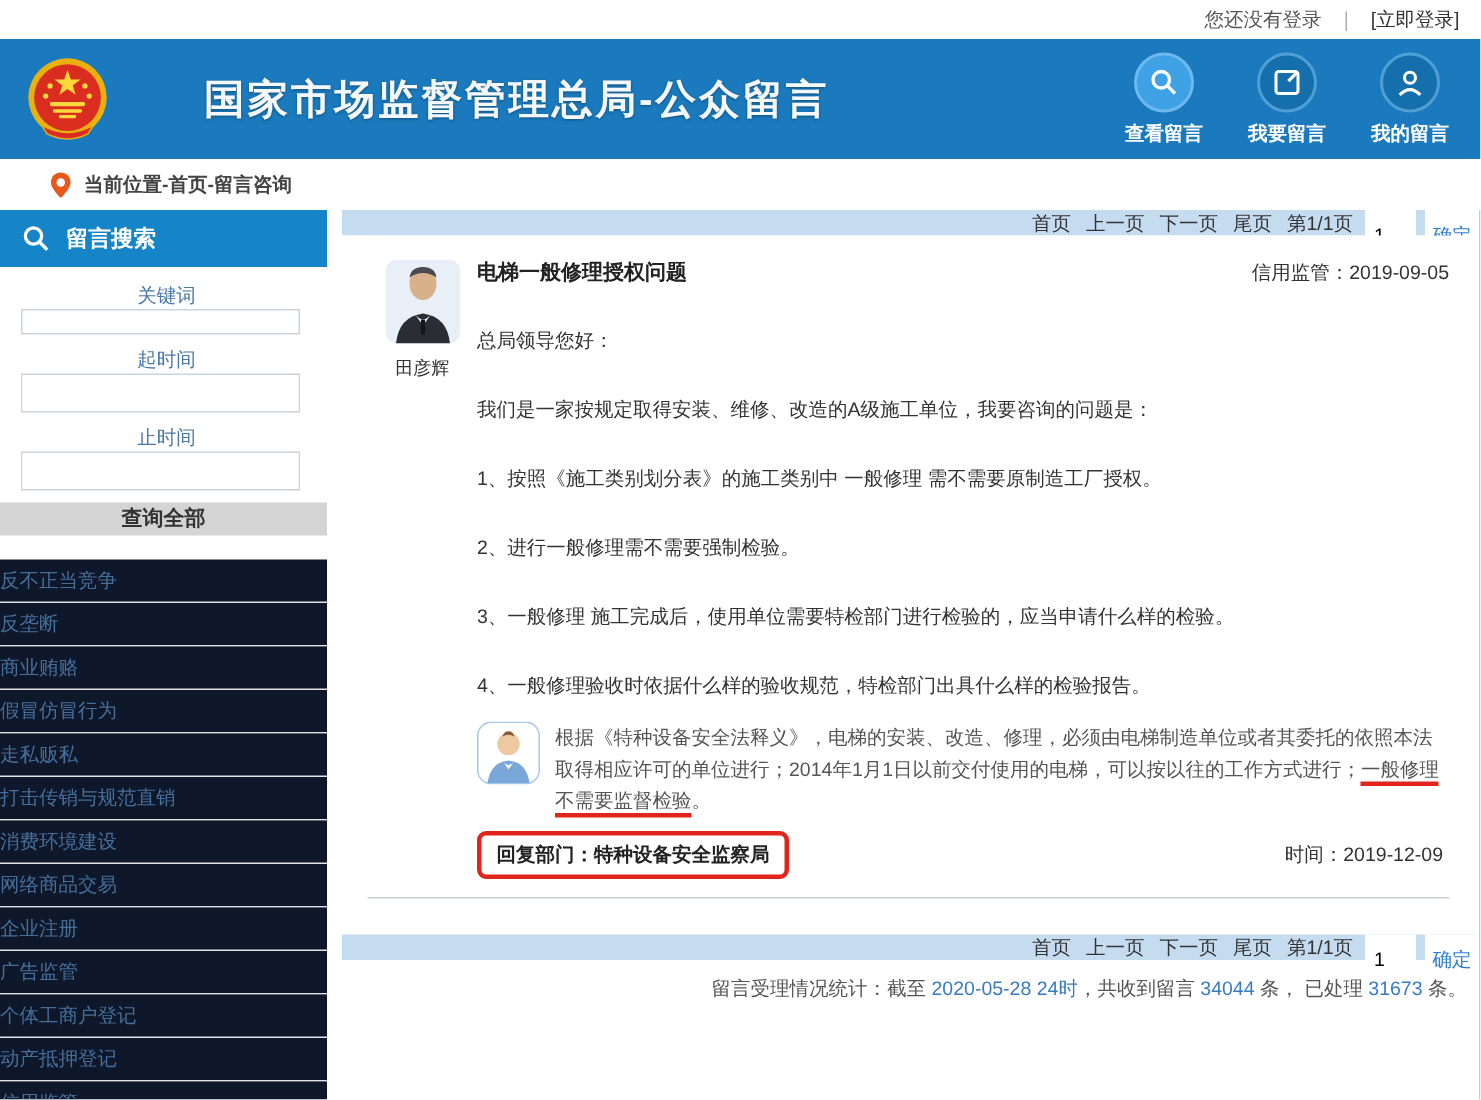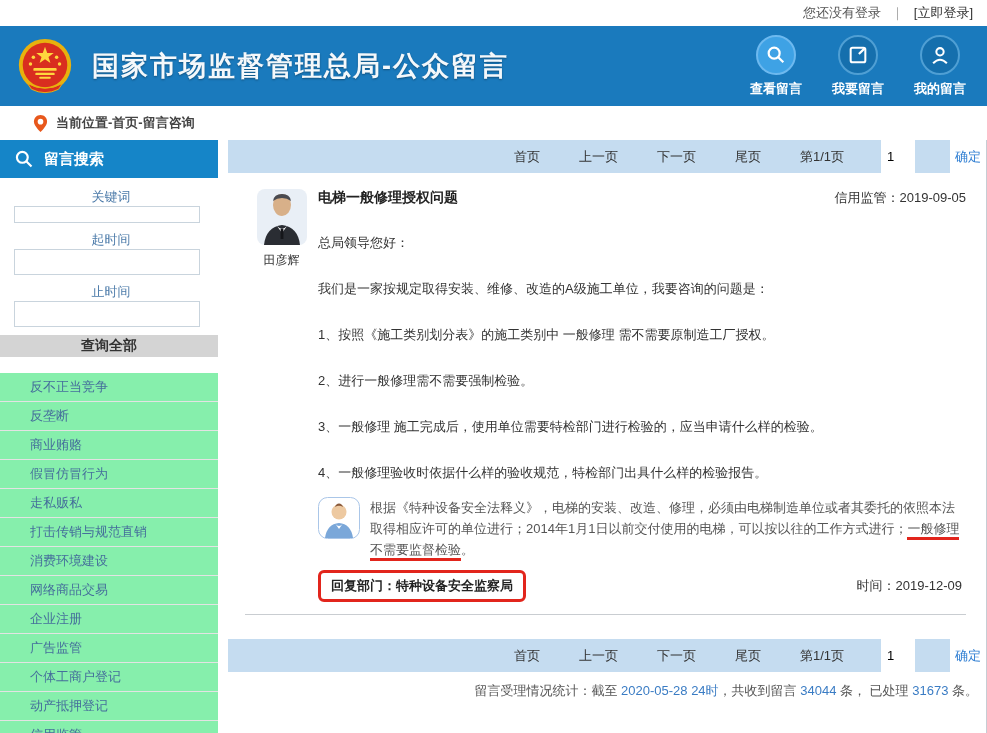--- a/index.html
+++ b/index.html
@@ -6,21 +6,21 @@
   html,body { width:987px; height:733px; overflow:hidden; background:#fff;
     font-family:"Liberation Sans","DejaVu Sans",sans-serif; }
 
   
   .top-bar { height:26px; display:flex; justify-content:flex-end; align-items:center;
     gap:10px; padding-right:14px; font-size:13px; color:#555; }
   .top-bar .sep { color:#999; }
   .top-bar .login-link { color:#333; cursor:pointer; }
 
   
-  .header { height:80px; background:#1a7abd; display:flex; align-items:center; padding:0 8px 0 14px; }
+  .header { height:80px; background:#1a7abd; display:flex; align-items:center; padding:0 8px 0 14px;gap:44px; }
   .logo { width:62px; height:62px; flex:none; }
   .site-title { color:#f4f8fb; font-size:27px; font-weight:bold; letter-spacing:2px;
     margin-left:16px; text-shadow:0 1px 2px rgba(0,0,0,.35); }
   .header-nav { margin-left:auto; display:flex; gap:16px; padding-right:6px; }
   .nav-item { display:flex; flex-direction:column; align-items:center; cursor:pointer; width:66px; }
   .nav-circle { width:40px; height:40px; border-radius:50%; background:#156fad;
     border:2px solid #4f9fd4; display:flex; align-items:center; justify-content:center; }
   .nav-circle.active { background:#3ea2e5; border-color:#6db9ef; }
   .nav-label { color:#fff; font-size:13px; font-weight:bold; margin-top:5px; }
 
@@ -38,27 +38,27 @@
   .search-body { padding:10px 10px 8px 6px; background:#fff; }
   .field-row { display:flex; align-items:center; margin-bottom:8px;flex-direction:column; }
   .field-row label { width:52px; text-align:right; font-size:13px; color:#4a79a8; margin-right:5px; flex:none; }
   .field-row input { flex:1; height:26px; border:1px solid #c9d4dd; background:#fff; font-size:13px; padding:0 4px; min-width:0; }
   .date-wrap { flex:1; display:flex; border:1px solid #c9d4dd; height:26px; }
   .date-wrap input { border:none; flex:1; height:24px; }
   .query-all { display:block; width:218px; height:22px; margin-left:-6px; margin-top:2px;
     background:#d4d4d4; border:none; font-size:14px; font-weight:bold; color:#333; cursor:pointer; }
   .gap8 { height:8px; background:#fff; }
   .type-list { list-style:none; }
-  .type-list li { height:29px; line-height:28px; padding-left:30px; font-size:13px; color:#456f9b;
-    border-bottom:1px solid #e3e3e3; cursor:pointer; background:#86efac; }
+  .type-list li { height:29px; line-height:28px; font-size:13px; color:#456f9b;
+    border-bottom:1px solid #e3e3e3; cursor:pointer; background:#0f172a; }
 
   
   .main { flex:1; margin-left:10px; border-right:1px solid #c6cdd4; display:flex; flex-direction:column; }
-  .pag-bar { height:33px; background:#c5dcf0; display:flex; align-items:center; justify-content:flex-end;
-    font-size:13px; color:#333; flex:none;gap:29px; }
+  .pag-bar { height:17px; background:#c5dcf0; display:flex; justify-content:flex-end;
+    font-size:13px; color:#333; flex:none; }
   .pag-bar a { color:#333; text-decoration:none; margin-right:10px; cursor:pointer; }
   .pag-info { margin-right:8px; }
   .page-input { width:34px; height:33px; border:none; font-size:13px; padding:0 6px; background:#fff; }
   .confirm-btn { width:36px; height:33px; border:none; background:#fff; color:#2d7dd2; font-size:13px;
     margin-left:6px; cursor:pointer; }
 
   .message-panel { background:#fff; padding:16px 20px 0 17px; }
   .msg-row { display:flex; }
   .msg-left { width:73px; flex:none; text-align:center; }
   .author-name { font-size:12px; color:#333; margin-top:3px; }

